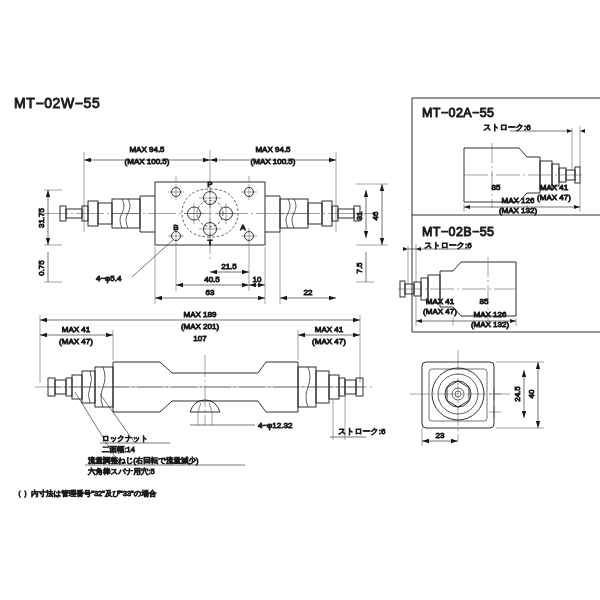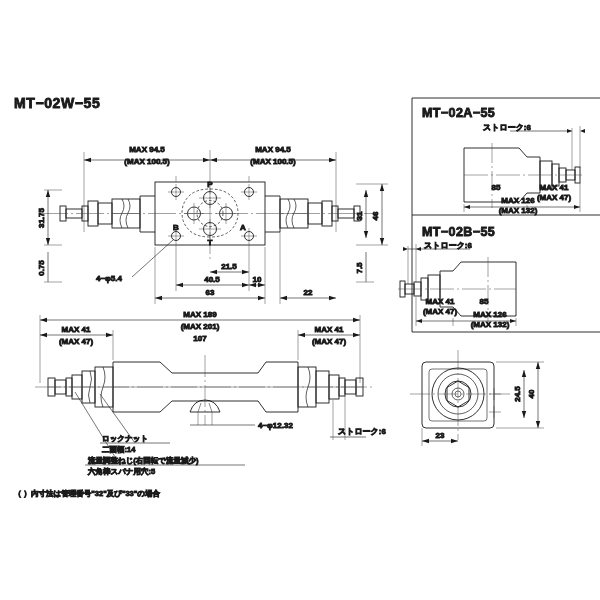--- a/index.html
+++ b/index.html
@@ -1,18 +1,18 @@
 <!DOCTYPE html>
 <html><head>
 <meta charset="utf-8">
 <style>
   html,body{margin:0;padding:0;background:#ffffff;}
   body{width:600px;height:600px;overflow:hidden;
        font-family:"Liberation Sans","DejaVu Sans",sans-serif;color:#1a1a1a;}
-  #stage{position:relative;width:600px;height:600px;font-weight:bold;}
+  #stage{position:relative;width:600px;height:600px;}
   svg{display:block;}
   .t{font-family:"Liberation Sans","DejaVu Sans",sans-serif;fill:#1a1a1a;}
   text{white-space:pre;}
 </style>
 </head>
 <body>
 
 <div id="stage">
 <svg width="600" height="600" viewBox="0 0 600 600">
   <rect x="0" y="0" width="600" height="600" fill="#ffffff"></rect>

